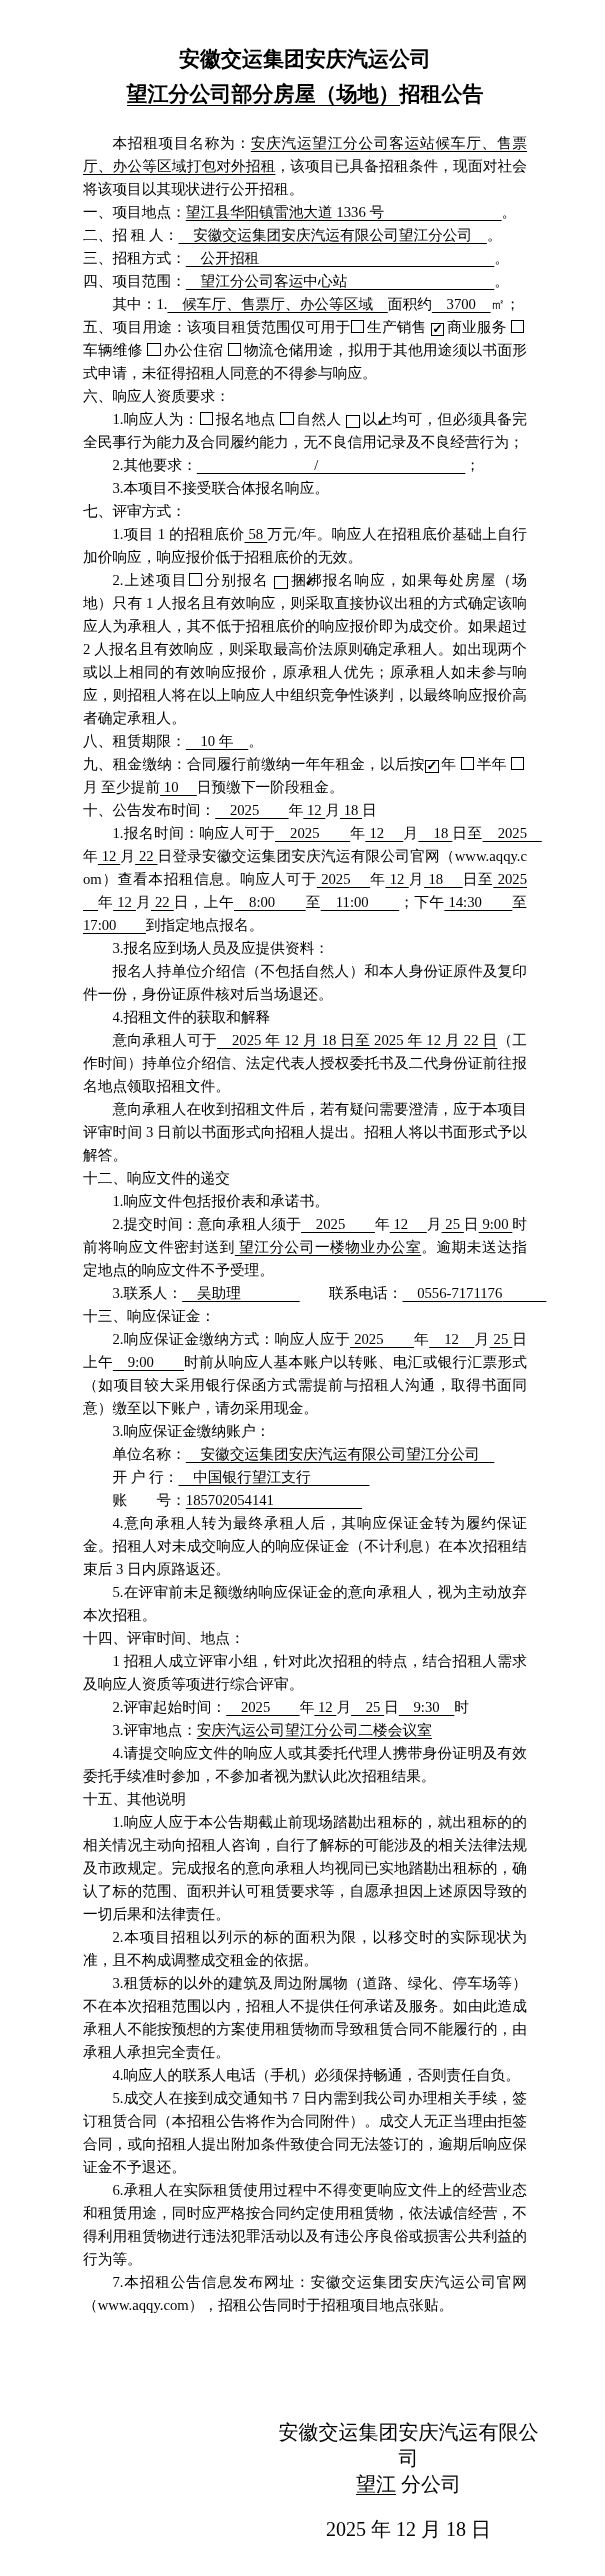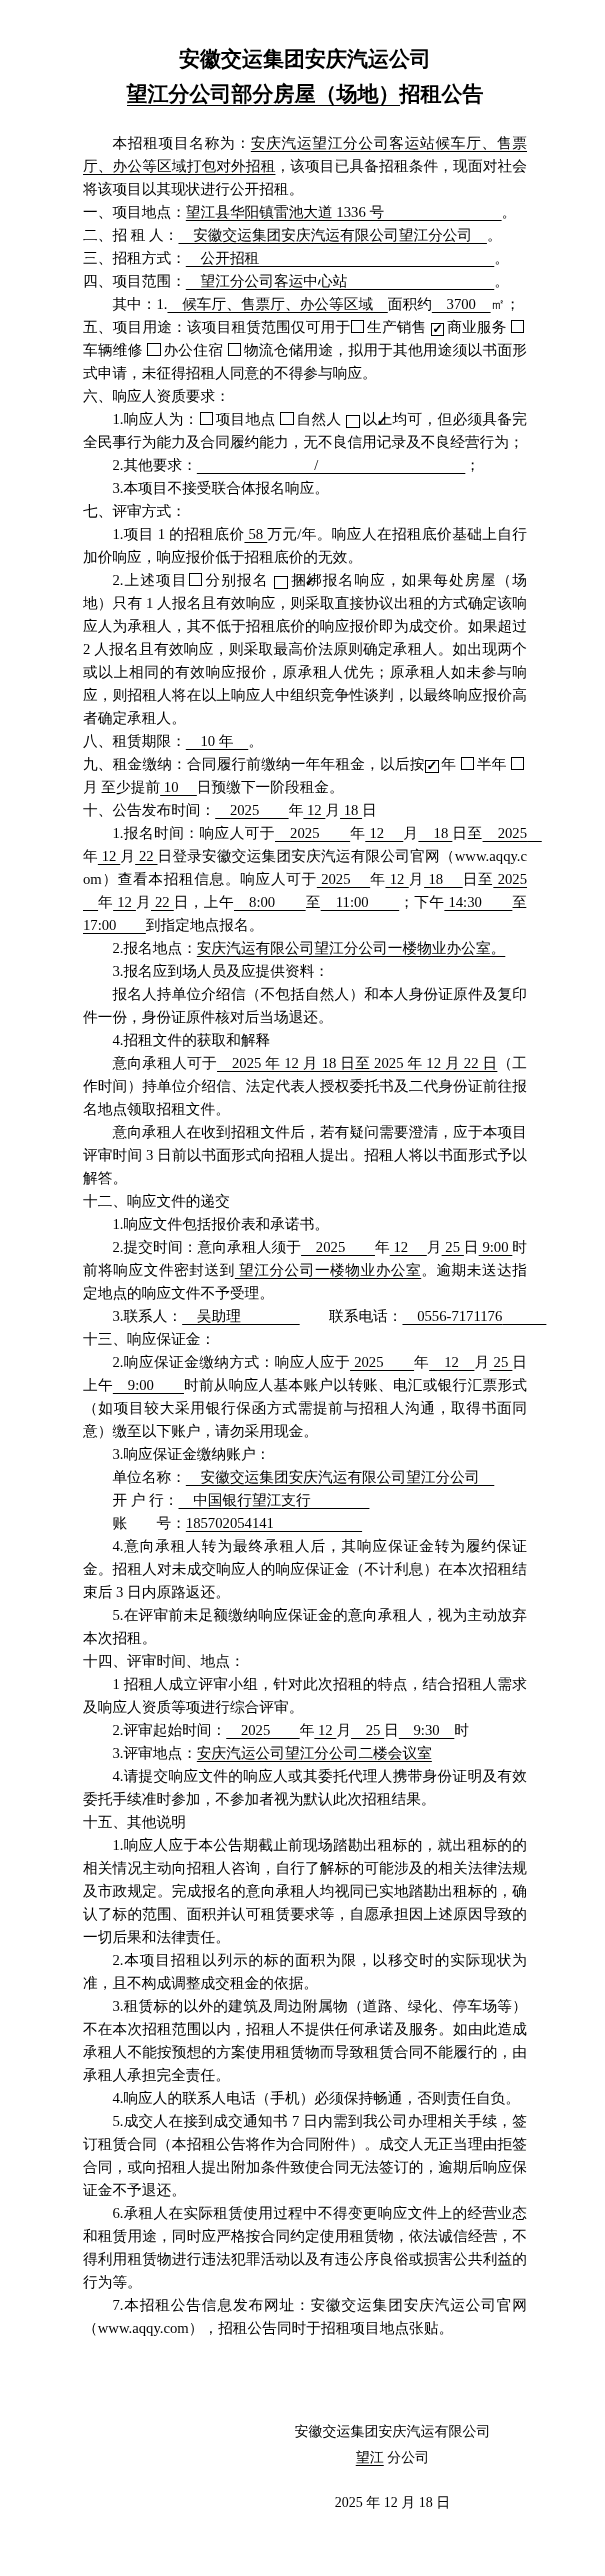--- a/index.html
+++ b/index.html
@@ -24,53 +24,52 @@
   .para.indent{text-indent:2em;}
   .para.flat{text-indent:0;}
   .b{font-weight:normal;}
   .u{text-decoration:underline;text-underline-offset:2.6px;text-decoration-thickness:0.9px;}
   .cb{
     display:inline-block;width:11.2px;height:11.2px;border:1.4px solid #000;
     box-sizing:content-box;line-height:10.4px;font-size:13px;font-weight:bold;
     text-align:center;vertical-align:-0.9px;margin:0 2.6px 0 0.9px;overflow:visible;
   }
   .signature{
-    position:absolute;top:2419px;right:74px;width:277px;text-align:center;
-    font-size:14px;line-height:26px;
+    position:absolute;top:2419px;right:58px;width:277px;text-align:center;
+    font-size:20px;line-height:26px;
   }
   .signature p{margin:0;}
   .sig-date{margin-top:19px !important;text-align:center;}
 </style>
 </head>
 <body>
 
 <div class="page">
   <h1 class="t1">安徽交运集团安庆汽运公司</h1>
   <h1 class="t2"><span class="tu">望江分公司部分房屋（场地）</span><span>招租公告</span></h1>
 
   <div class="doc" id="doc-body">
       <p class="para indent"><span class="b">本招租项目名称为：</span><span class="b u">安庆汽运望江分公司客运站候车厅、售票厅、办公等区域打包对外招租</span><span class="b">，该项目已具备招租条件，现面对社会将该项目以其现状进行公开招租。</span></p>
       <p class="para flat"><span class="b">一、项目地点：</span><span class="u">望江县华阳镇雷池大道 1336 号　　　　　　　　</span><span>。</span></p>
       <p class="para flat"><span class="b">二、招 租 人：</span><span class="u">　安徽交运集团安庆汽运有限公司望江分公司　</span><span>。</span></p>
       <p class="para flat"><span class="b">三、招租方式：</span><span class="u">　公开招租　　　　　　　　　　　　　　　　</span><span>。</span></p>
       <p class="para flat"><span class="b">四、项目范围：</span><span class="u">　望江分公司客运中心站　　　　　　　　　　</span><span>。</span></p>
       <p class="para indent"><span class="b">其中：1.</span><span class="u">　候车厅、售票厅、办公等区域　</span><span class="b">面积约</span><span class="u">　3700　</span><span class="b">㎡；</span></p>
       <p class="para flat"><span class="b">五、项目用途：</span><span>该项目租赁范围仅可用于</span><span class="cb"></span><span>生产销售 </span><span class="cb">✓</span><span>商业服务 </span><span class="cb"></span><span>车辆维修 </span><span class="cb"></span><span>办公住宿 </span><span class="cb"></span><span>物流仓储用途，拟用于其他用途须以书面形式申请，未征得招租人同意的不得参与响应。</span></p>
       <p class="para flat"><span class="b">六、响应人资质要求：</span></p>
-      <p class="para indent"><span>1.响应人为：</span><span class="cb"></span><span>项目地点 </span><span class="cb"></span><span>自然人 </span><span class="cb">✓</span><span>以上均可，但必须具备完全民事行为能力及合同履约能力，无不良信用记录及不良经营行为；</span></p>
+      <p class="para indent"><span>1.响应人为：</span><span class="cb"></span><span>报名地点 </span><span class="cb"></span><span>自然人 </span><span class="cb">✓</span><span>以上均可，但必须具备完全民事行为能力及合同履约能力，无不良信用记录及不良经营行为；</span></p>
       <p class="para indent"><span>2.其他要求：</span><span class="u">　　　　　　　　/　　　　　　　　　　</span><span>；</span></p>
       <p class="para indent"><span>3.本项目不接受联合体报名响应。</span></p>
       <p class="para flat"><span class="b">七、评审方式：</span></p>
       <p class="para indent"><span>1.项目 1 的招租底价</span><span class="u"> 58 </span><span>万元/年。响应人在招租底价基础上自行加价响应，响应报价低于招租底价的无效。</span></p>
       <p class="para indent"><span>2.上述项目</span><span class="cb"></span><span>分别报名 </span><span class="cb">✓</span><span>捆绑报名响应，如果每处房屋（场地）只有 1 人报名且有效响应，则采取直接协议出租的方式确定该响应人为承租人，其不低于招租底价的响应报价即为成交价。如果超过 2 人报名且有效响应，则采取最高价法原则确定承租人。如出现两个或以上相同的有效响应报价，原承租人优先；原承租人如未参与响应，则招租人将在以上响应人中组织竞争性谈判，以最终响应报价高者确定承租人。</span></p>
       <p class="para flat"><span class="b">八、租赁期限：</span><span class="u">　10 年　</span><span>。</span></p>
       <p class="para flat"><span class="b">九、租金缴纳：</span><span>合同履行前缴纳一年年租金，以后按</span><span class="cb">✓</span><span>年 </span><span class="cb"></span><span>半年 </span><span class="cb"></span><span>月 至少提前</span><span class="u"> 10 　</span><span>日预缴下一阶段租金。</span></p>
       <p class="para flat"><span class="b">十、公告发布时间：</span><span class="u">　2025　　</span><span>年</span><span class="u"> 12 </span><span>月</span><span class="u"> 18 </span><span>日</span></p>
       <p class="para indent"><span>1.报名时间：响应人可于</span><span class="u">　2025　　</span><span>年</span><span class="u"> 12 　</span><span>月</span><span class="u">　18 </span><span>日至</span><span class="u">　2025　</span><span>年</span><span class="u"> 12 </span><span>月</span><span class="u"> 22 </span><span>日登录安徽交运集团安庆汽运有限公司官网（www.aqqy.com）查看本招租信息。响应人可于</span><span class="u"> 2025 　</span><span>年</span><span class="u"> 12 </span><span>月</span><span class="u"> 18 　</span><span>日至</span><span class="u"> 2025 　</span><span>年</span><span class="u"> 12 </span><span>月</span><span class="u"> 22 </span><span>日，上午</span><span class="u">　8:00　　</span><span>至</span><span class="u">　11:00　　</span><span>；下午</span><span class="u"> 14:30　　</span><span>至</span><span class="u"> 17:00　　</span><span>到指定地点报名。</span></p>
-      <p class="para indent"><span>2.报名地点：</span><span class="u">安庆汽运有限公司望江分公司一楼物业办公室。</span></p>
       <p class="para indent"><span>3.报名应到场人员及应提供资料：</span></p>
       <p class="para indent"><span>报名人持单位介绍信（不包括自然人）和本人身份证原件及复印件一份，身份证原件核对后当场退还。</span></p>
       <p class="para indent"><span>4.招租文件的获取和解释</span></p>
       <p class="para indent"><span>意向承租人可于</span><span class="b u">　2025 年 12 月 18 日至 2025 年 12 月 22 日</span><span>（工作时间）持单位介绍信、法定代表人授权委托书及二代身份证前往报名地点领取招租文件。</span></p>
       <p class="para indent"><span>意向承租人在收到招租文件后，若有疑问需要澄清，应于本项目评审时间 3 日前以书面形式向招租人提出。招租人将以书面形式予以解答。</span></p>
       <p class="para flat"><span class="b">十二、响应文件的递交</span></p>
       <p class="para indent"><span>1.响应文件包括报价表和承诺书。</span></p>
       <p class="para indent"><span>2.提交时间：意向承租人须于</span><span class="u">　2025　　</span><span>年</span><span class="u"> 12 　</span><span>月</span><span class="u"> 25 </span><span>日</span><span class="u"> 9:00 </span><span>时前将响应文件密封送到</span><span class="u"> 望江分公司一楼物业办公室</span><span>。逾期未送达指定地点的响应文件不予受理。</span></p>
       <p class="para indent"><span>3.联系人：</span><span class="u">　吴助理　　　　</span><span>　　联系电话：</span><span class="u">　0556-7171176　　　</span></p>
       <p class="para flat"><span class="b">十三、响应保证金：</span></p>

